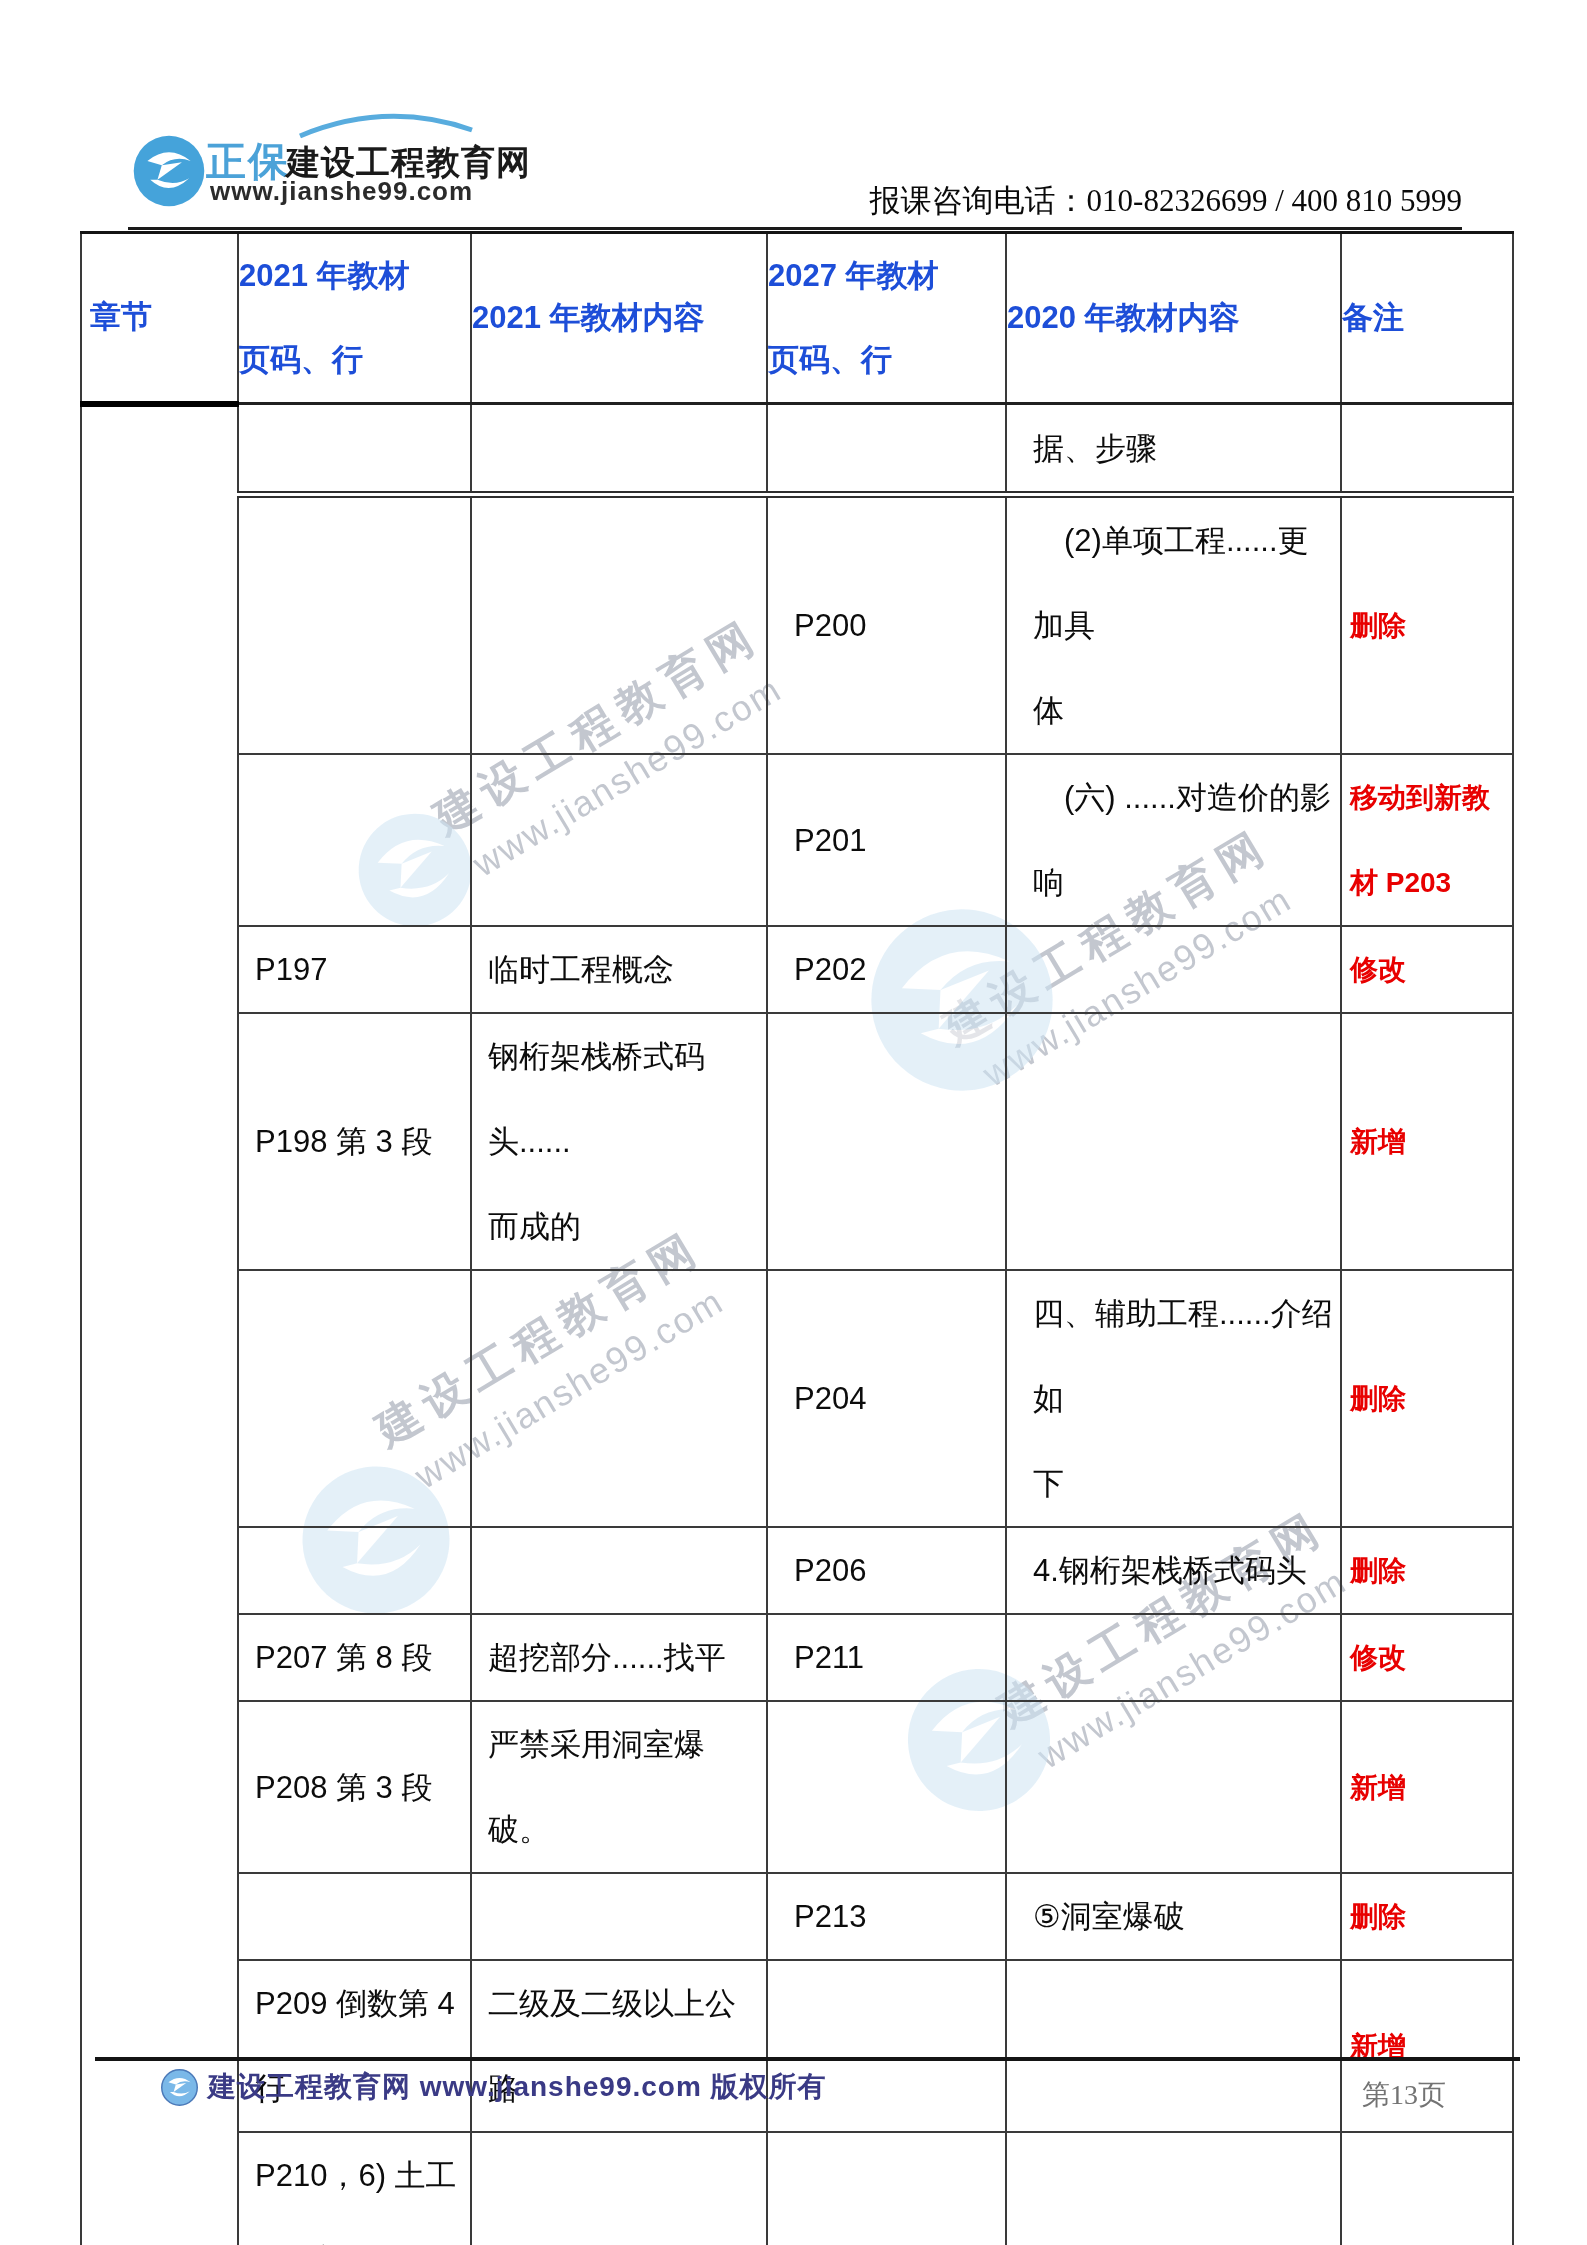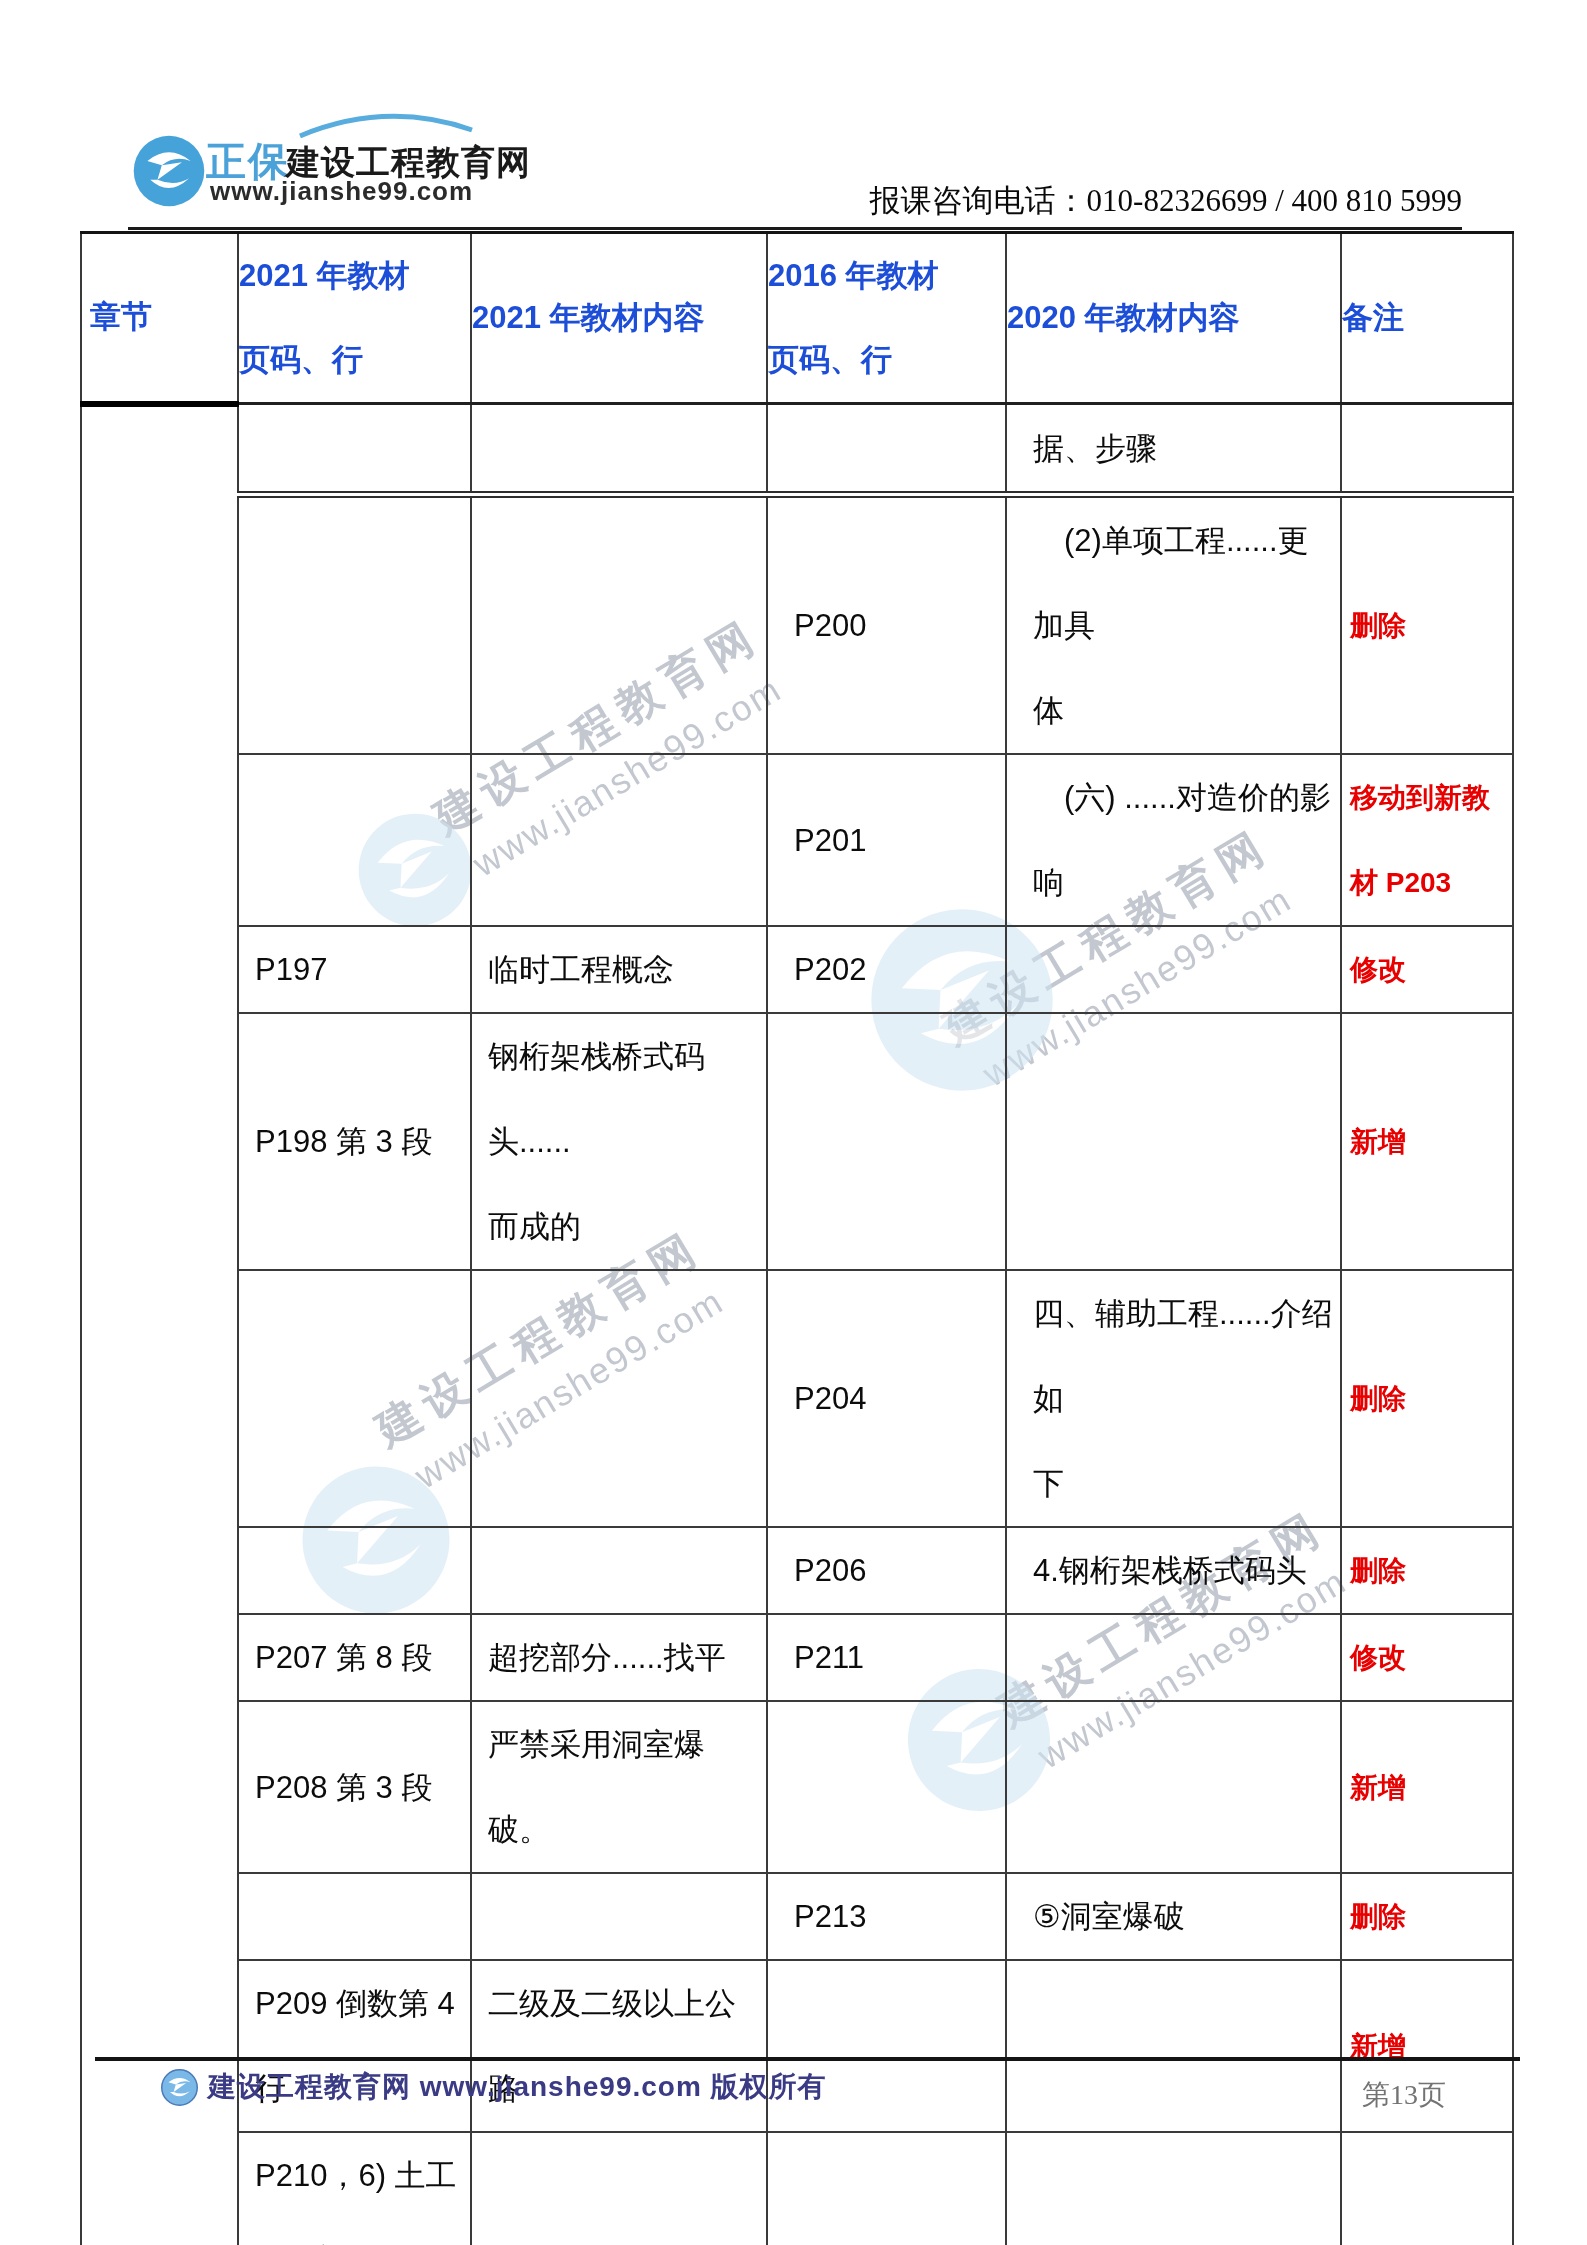--- a/index.html
+++ b/index.html
@@ -145,21 +145,21 @@
             <div>章节</div>
           </th>
           <th class="col1">
             <div>2021 年教材</div>
             <div>页码、行</div>
           </th>
           <th class="col2">
             <div>2021 年教材内容</div>
           </th>
           <th class="col3">
-            <div>2016 年教材</div>
+            <div>2027 年教材</div>
             <div>页码、行</div>
           </th>
           <th class="col4">
             <div>2020 年教材内容</div>
           </th>
           <th class="col5">
             <div>备注</div>
           </th>
         </tr>
     </thead>

